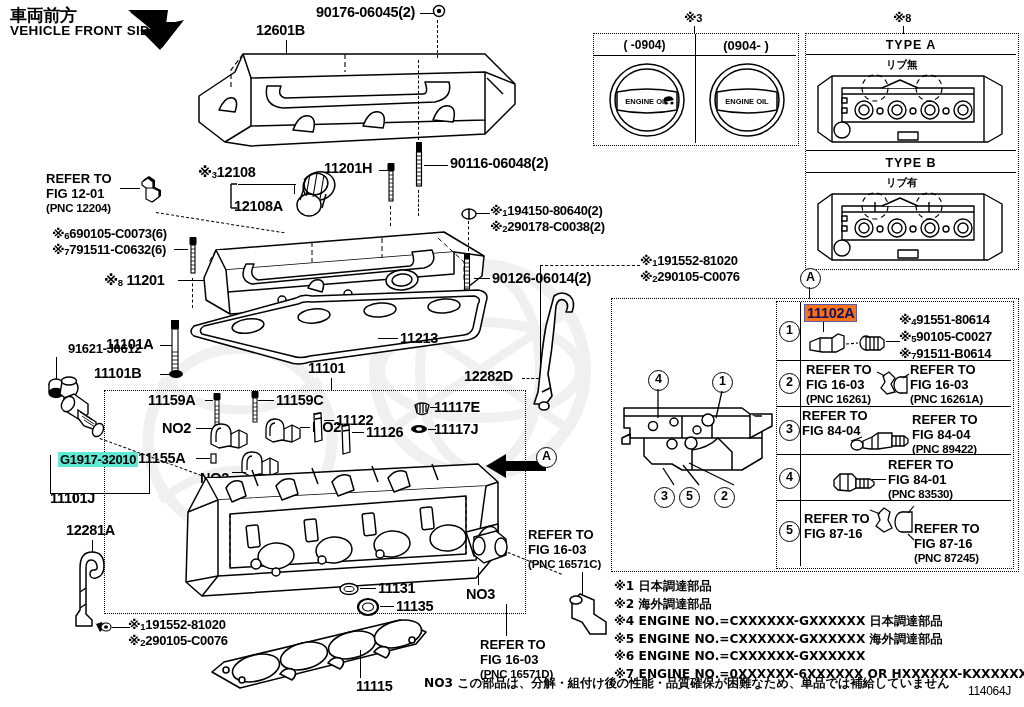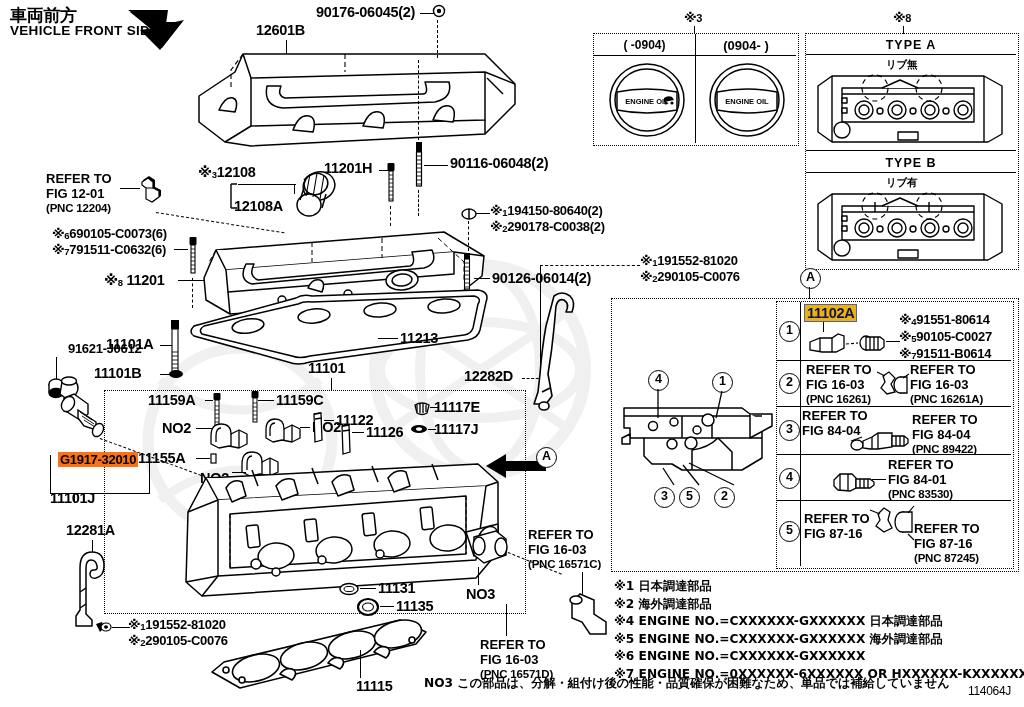--- a/index.html
+++ b/index.html
@@ -10,21 +10,21 @@
   .lbl{position:absolute;font-weight:bold;white-space:nowrap;letter-spacing:-0.3px;}
   .pn{font-size:14.5px;}
   .pn-sm{font-size:13px;}
   .jp{font-family:"DejaVu Sans",sans-serif;font-weight:bold;}
   .ref{position:absolute;font-weight:bold;font-size:13px;line-height:14.5px;white-space:nowrap;}
   .ref .pnc{font-size:11.5px;letter-spacing:-0.2px;}
   .box{position:absolute;border:1.4px solid #000;}
   .dotbox{position:absolute;border:1.6px dotted #000;}
   .thinline{position:absolute;background:#000;}
   svg{display:block;overflow:visible;}
-  .hl{background:#eab308;color:#101060;padding:0 2px;border:1px solid #5a5ab0;}
+  .hl{background:#f97316;color:#101060;padding:0 2px;border:1px solid #5a5ab0;}
   .sup{font-size:9.5px;vertical-align:baseline;position:relative;top:1px;}
   .circnum{position:absolute;width:19px;height:19px;border:1.7px solid #000;border-radius:50%;
            font-size:12.5px;font-weight:bold;text-align:center;line-height:17px;background:#fff;}
   .notes{position:absolute;font-weight:bold;font-size:12.2px;line-height:17.5px;white-space:nowrap;}
   .notes2{position:absolute;font-weight:bold;font-size:12.2px;line-height:19px;white-space:nowrap;}
   .typehdr{position:absolute;font-weight:bold;font-size:12.5px;text-align:center;letter-spacing:1px;}
   .wm{position:absolute;opacity:0.055;}
   .dash{position:absolute;border-top:1.5px dashed #000;}
   .vdash{position:absolute;border-left:1.5px dashed #000;}
 </style>
@@ -227,21 +227,21 @@
       <path d="M24 22 L24 34 L40 44 L48 38 L48 28 L34 18 Z"></path>
       <ellipse cx="28" cy="28" rx="6" ry="8" transform="rotate(32 28 28)"></ellipse>
       <path d="M38 34 L56 46 L56 54 L44 50 L38 42 Z"></path>
       <g stroke-width="0.9">
         <path d="M40 36 L52 44 M42 40 L54 48 M44 44 L55 51"></path>
       </g>
       <ellipse cx="58" cy="54" rx="5" ry="7" transform="rotate(30 58 54)"></ellipse>
     </g>
   </svg>
   <div class="box" style="left:50px;top:455px;width:98px;height:38px;border-top:none;"></div>
-  <div class="lbl pn-sm" style="left:58px;top:452px;background:#f97316;padding:0 2px;">G1917-32010</div>
+  <div class="lbl pn-sm" style="left:58px;top:452px;background:#5eead4;padding:0 2px;">G1917-32010</div>
   <div class="thinline" style="left:74px;top:493px;width:1.4px;height:10px;"></div>
   <div class="lbl pn" style="left:50px;top:490px;">11101J</div>
   <div class="dash" style="left:100px;top:438px;width:108px;transform:rotate(20deg);transform-origin:0 0;"></div>
 
   <div class="lbl pn" style="left:66px;top:522px;">12281A</div>
   <div class="thinline" style="left:92px;top:540px;width:1.4px;height:14px;"></div>
   <svg class="abs" style="left:66px;top:548px;" width="46" height="84" viewBox="0 0 46 84">
     <g fill="#fff" stroke="#000" stroke-width="1.5" stroke-linejoin="round">
       <path d="M14 20 Q14 4 26 4 Q38 4 38 18 Q38 28 30 30 Q24 31 24 26 Q24 22 28 22 Q32 22 31 18 Q30 12 25 12 Q20 12 20 20 L20 66 L26 72 L26 78 L10 78 L10 68 L14 62 Z"></path>
       <path d="M20 40 L14 44 M20 56 L14 60"></path>

